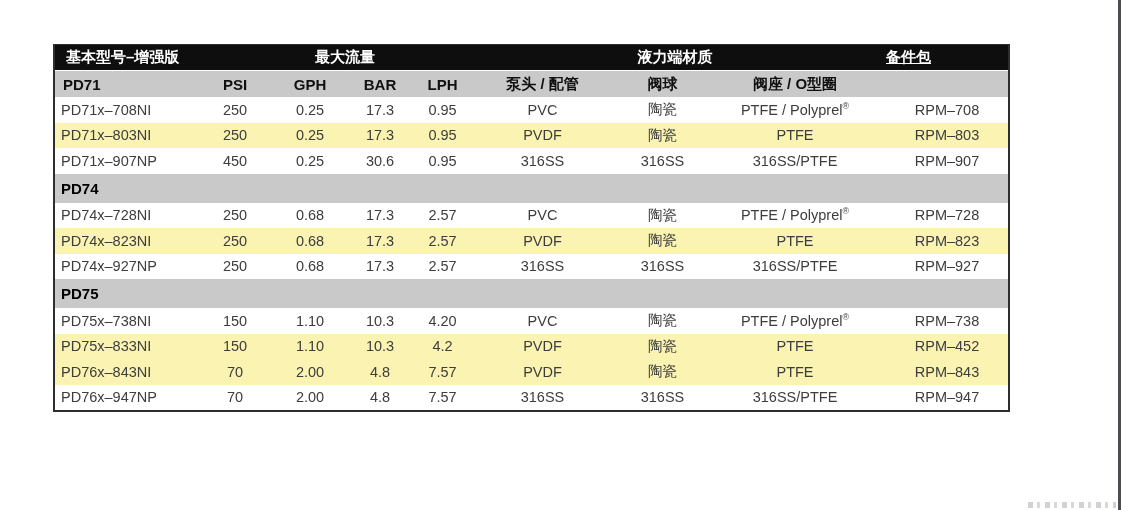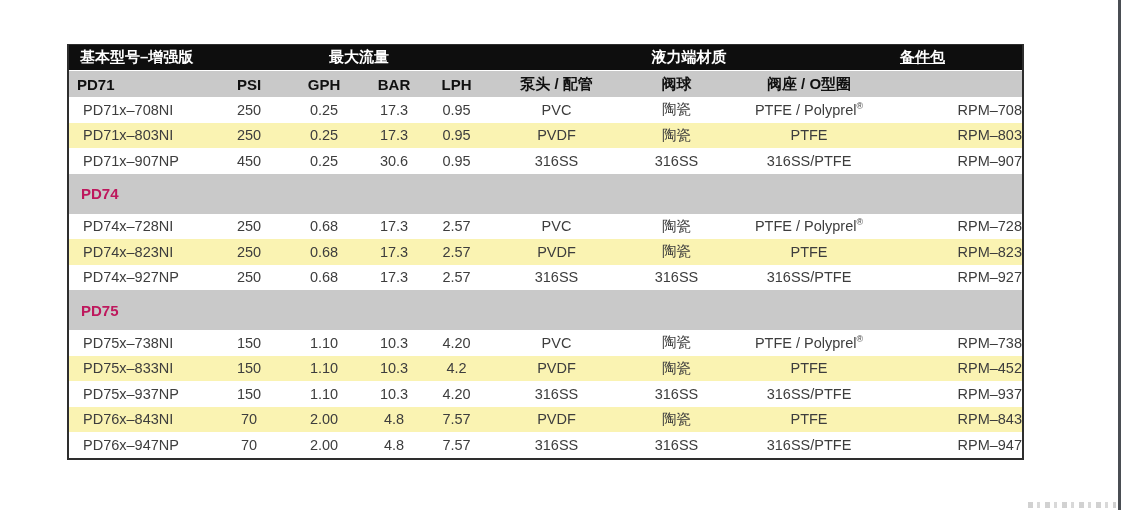--- a/index.html
+++ b/index.html
@@ -12,21 +12,21 @@
   .page { position: relative; width: 1122px; height: 510px; background: #ffffff; }
 
   
   .page-edge {
     position: absolute; top: 0; right: 1px;
     width: 3px; height: 510px;
     background: #4a4e53;
   }
 
   .spec-table-wrap {
-    position: absolute; left: 67px; top: 44px;
+    position: absolute; left: 53px; top: 44px;
     width: 957px;
   }
   table.spec {
     width: 100%;
     border-collapse: separate; border-spacing: 0;
     table-layout: fixed;
     border: 2px solid #2e2e2e;
     border-top-width: 1px;
   }
   col.c0 { width: 140px; }
@@ -56,29 +56,29 @@
     font-weight: bold; font-size: 15px;
     height: 26px; text-align: center;
   }
   tr.sub-header th.left { text-align: left; padding-left: 8px; }
 
   
   tr.data-row td {
     height: 25.5px; color: #3d3d3d;
     text-align: center; background: #ffffff;
   }
-  tr.data-row td.col0 { text-align: left; padding-left: 14px; }
-  tr.data-row td.col8 { text-align: right; padding-left: 6px; }
+  tr.data-row td.col0 { text-align: left; padding-left: 6px; }
+  tr.data-row td.col8 { text-align: center; padding-left: 6px; }
   tr.data-row.row-yellow td { background: #faf3b2; margin-left: 38px; }
 
   
   tr.section-row td {
-    background: #c9c9c9; color: #be185d;
+    background: #c9c9c9; color: #000000;
     font-weight: bold; font-size: 15px;
-    height: 40px; text-align: left; padding-left: 12px;
+    height: 29px; text-align: left; padding-left: 6px;
   }
 
   sup { font-size: 9px; vertical-align: super; line-height: 0; }
 
   
   .cutoff-fragment {
     position: absolute; left: 1028px; top: 502px;
     width: 88px; height: 6px;
     background: repeating-linear-gradient(
       90deg,
@@ -216,31 +216,20 @@
             <td class="col0">PD75x–833NI</td>
             <td class="col1">150</td>
             <td class="col2">1.10</td>
             <td class="col3">10.3</td>
             <td class="col4">4.2</td>
             <td class="col5">PVDF</td>
             <td class="col6">陶瓷</td>
             <td class="col7">PTFE</td>
             <td class="col8">RPM–452</td>
           </tr>
-          <tr class="data-row row-white">
-            <td class="col0">PD75x–937NP</td>
-            <td class="col1">150</td>
-            <td class="col2">1.10</td>
-            <td class="col3">10.3</td>
-            <td class="col4">4.20</td>
-            <td class="col5">316SS</td>
-            <td class="col6">316SS</td>
-            <td class="col7">316SS/PTFE</td>
-            <td class="col8">RPM–937</td>
-          </tr>
           <tr class="data-row row-yellow">
             <td class="col0">PD76x–843NI</td>
             <td class="col1">70</td>
             <td class="col2">2.00</td>
             <td class="col3">4.8</td>
             <td class="col4">7.57</td>
             <td class="col5">PVDF</td>
             <td class="col6">陶瓷</td>
             <td class="col7">PTFE</td>
             <td class="col8">RPM–843</td>

